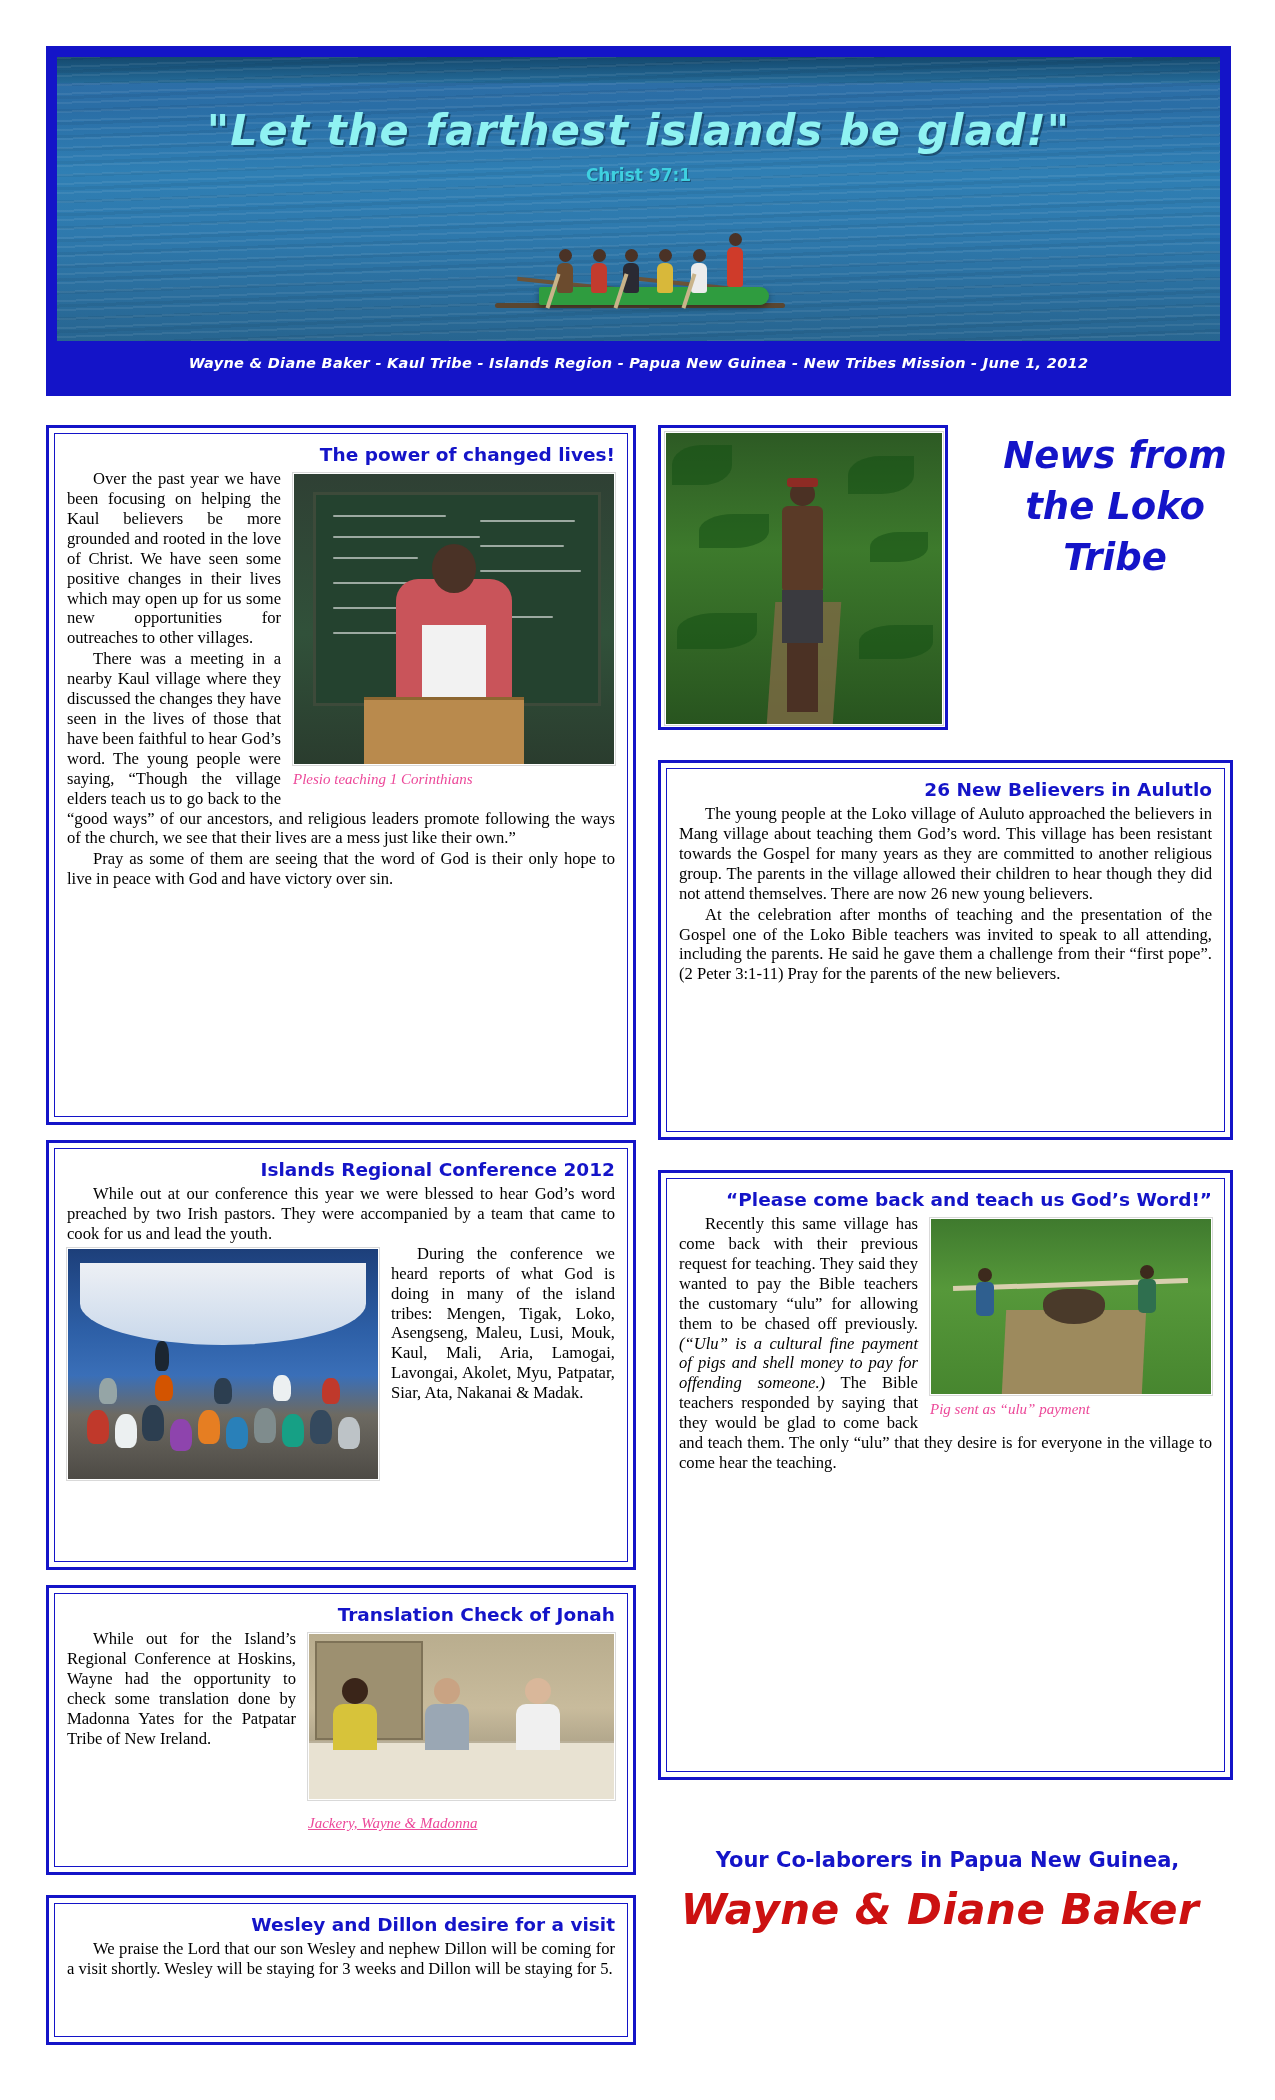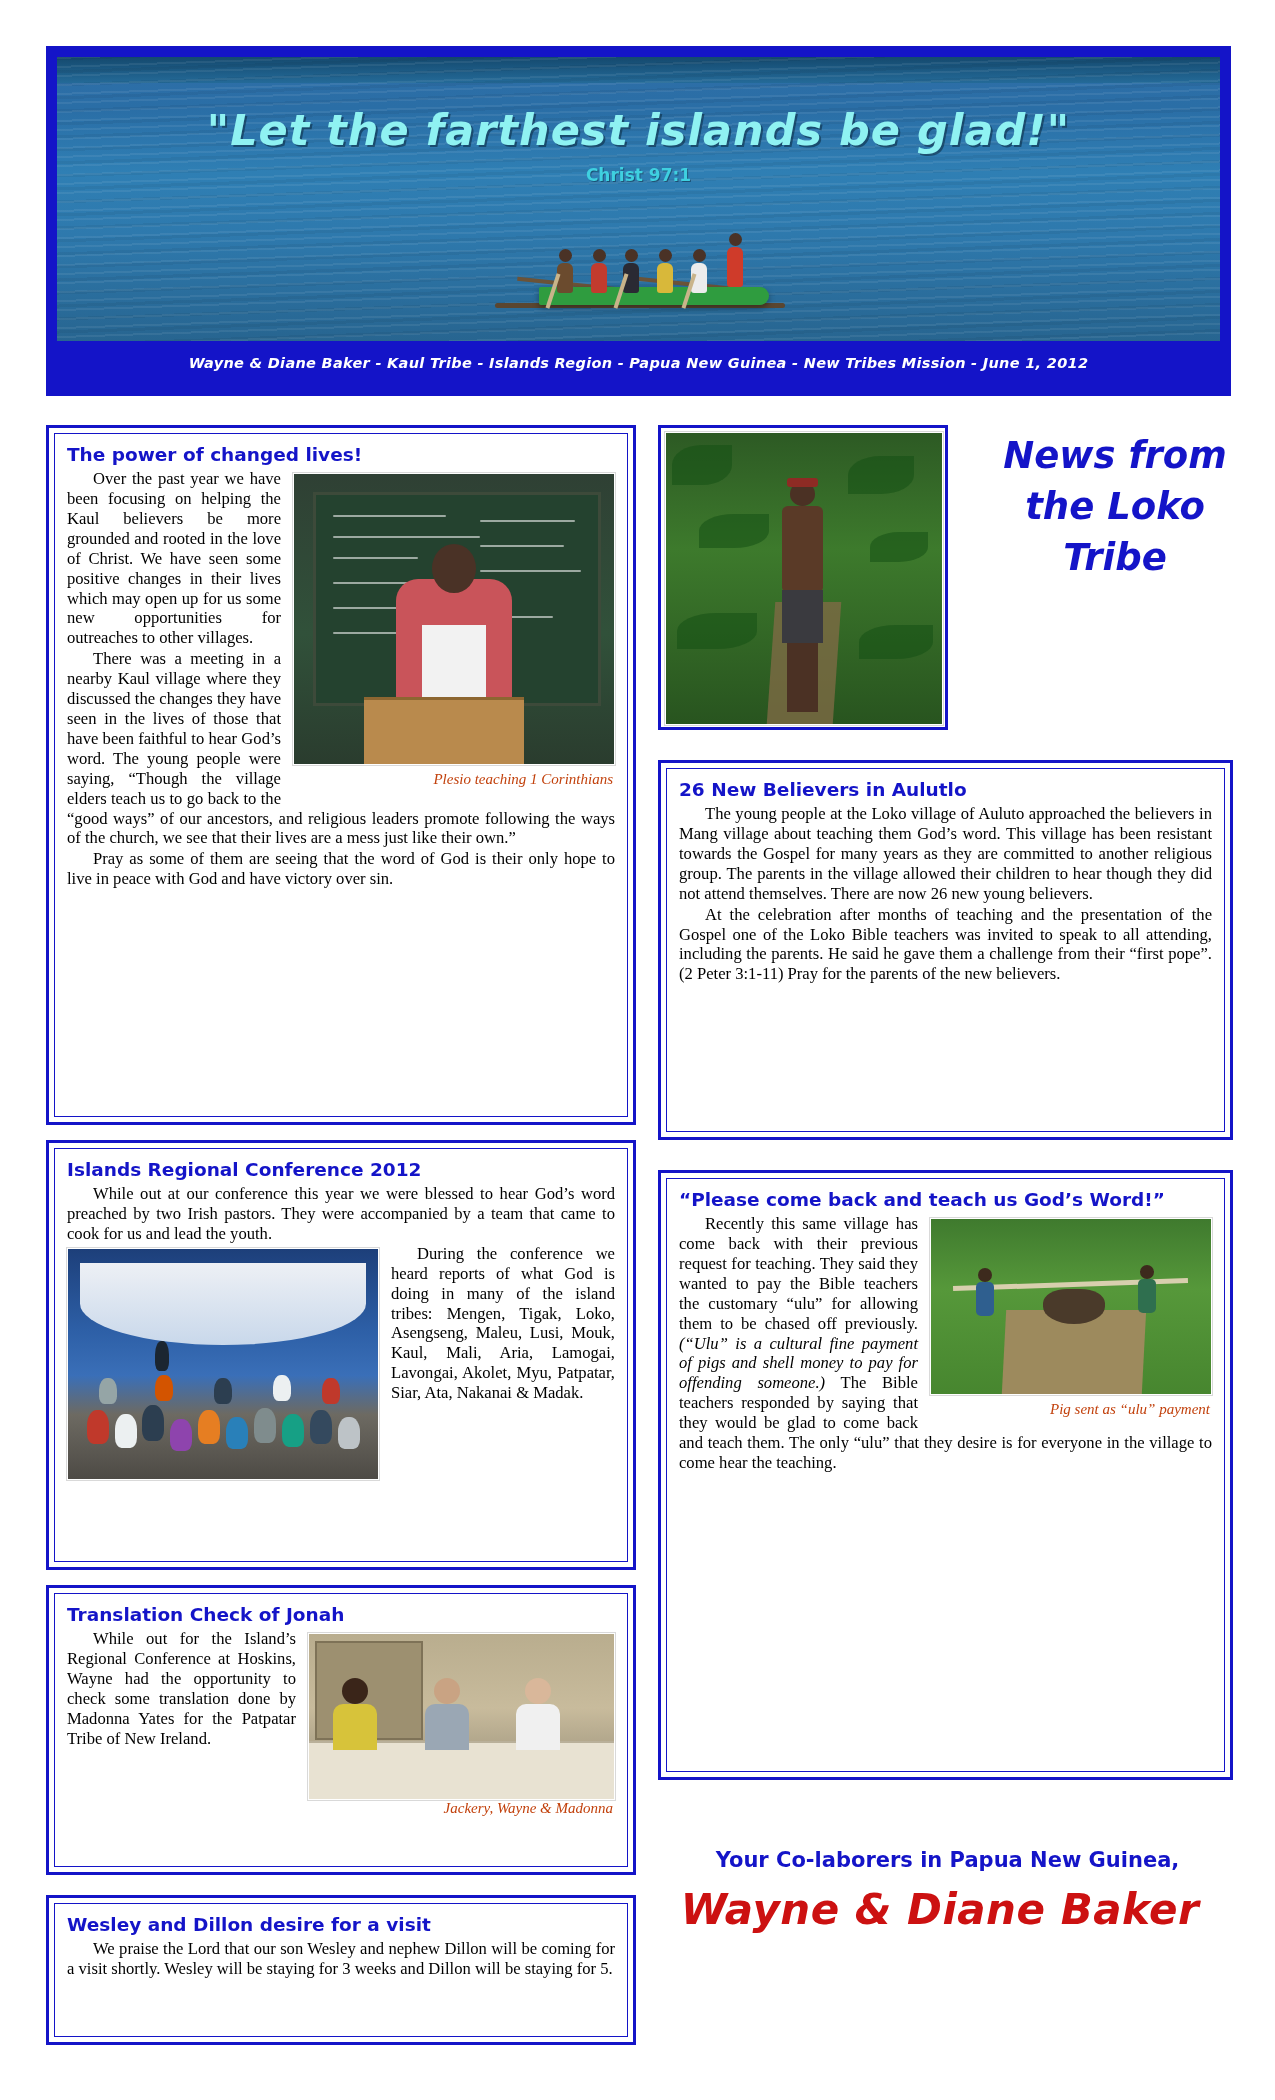--- a/index.html
+++ b/index.html
@@ -163,42 +163,42 @@
   }
   .box-inner {
     border: 1px solid #1414c8;
     width: 100%;
     height: 100%;
     box-sizing: border-box;
     padding: 9px 12px 10px 12px;
     overflow: hidden;
   }
   .headline {
-    text-align: left;
+    text-align: right;
     font-family: "DejaVu Sans", sans-serif;
     font-weight: bold;
     font-size: 18.5px;
     color: #1414c8;
     line-height: 1.25;
     margin-bottom: 3px;
   }
   p.body {
     margin: 0;
     font-size: 16.6px;
     line-height: 1.20;
     text-align: justify;
     text-indent: 26px;
     color: #000000;
   }
   p.body + p.body { margin-top: 1px; }
   .caption {
     font-style: italic;
     font-size: 15px;
-    text-align: right;
-    color: #c2410c;
+    text-align: left;
+    color: #ec4899;
   }
 
   
   .photo {
     position: relative;
     overflow: hidden;
     border: 1px solid #ffffff;
     box-shadow: 0 0 0 1px rgba(0,0,0,0.15);
   }
   .photo.class-room {
@@ -493,21 +493,21 @@
           </div>
           <div class="seated" style="left:38%;">
             <div class="h" style="background:#c9a383;"></div>
             <div class="b" style="background:#9aa7b4;"></div>
           </div>
           <div class="seated" style="left:68%;">
             <div class="h" style="background:#d9b79a;"></div>
             <div class="b" style="background:#f0f0f0;"></div>
           </div>
         </div>
-        <div class="caption" style="width:305px; margin-top:0;">Jackery, Wayne &amp; Madonna</div>
+        <div class="caption" style="width:305px; margin-top:15px;text-decoration:underline;">Jackery, Wayne &amp; Madonna</div>
       </div>
 
       <p class="body">While out for the Island’s Regional Conference at Hoskins, Wayne had the opportunity to  check some translation done by Madonna Yates for the Patpatar Tribe of New Ireland.</p>
       <div class="clear"></div>
     </div>
   </div>
 
   <div class="box" style="left:46px; top:1895px; width:590px; height:150px;">
     <div class="box-inner">
       <div class="headline">Wesley and Dillon desire for a visit</div>

